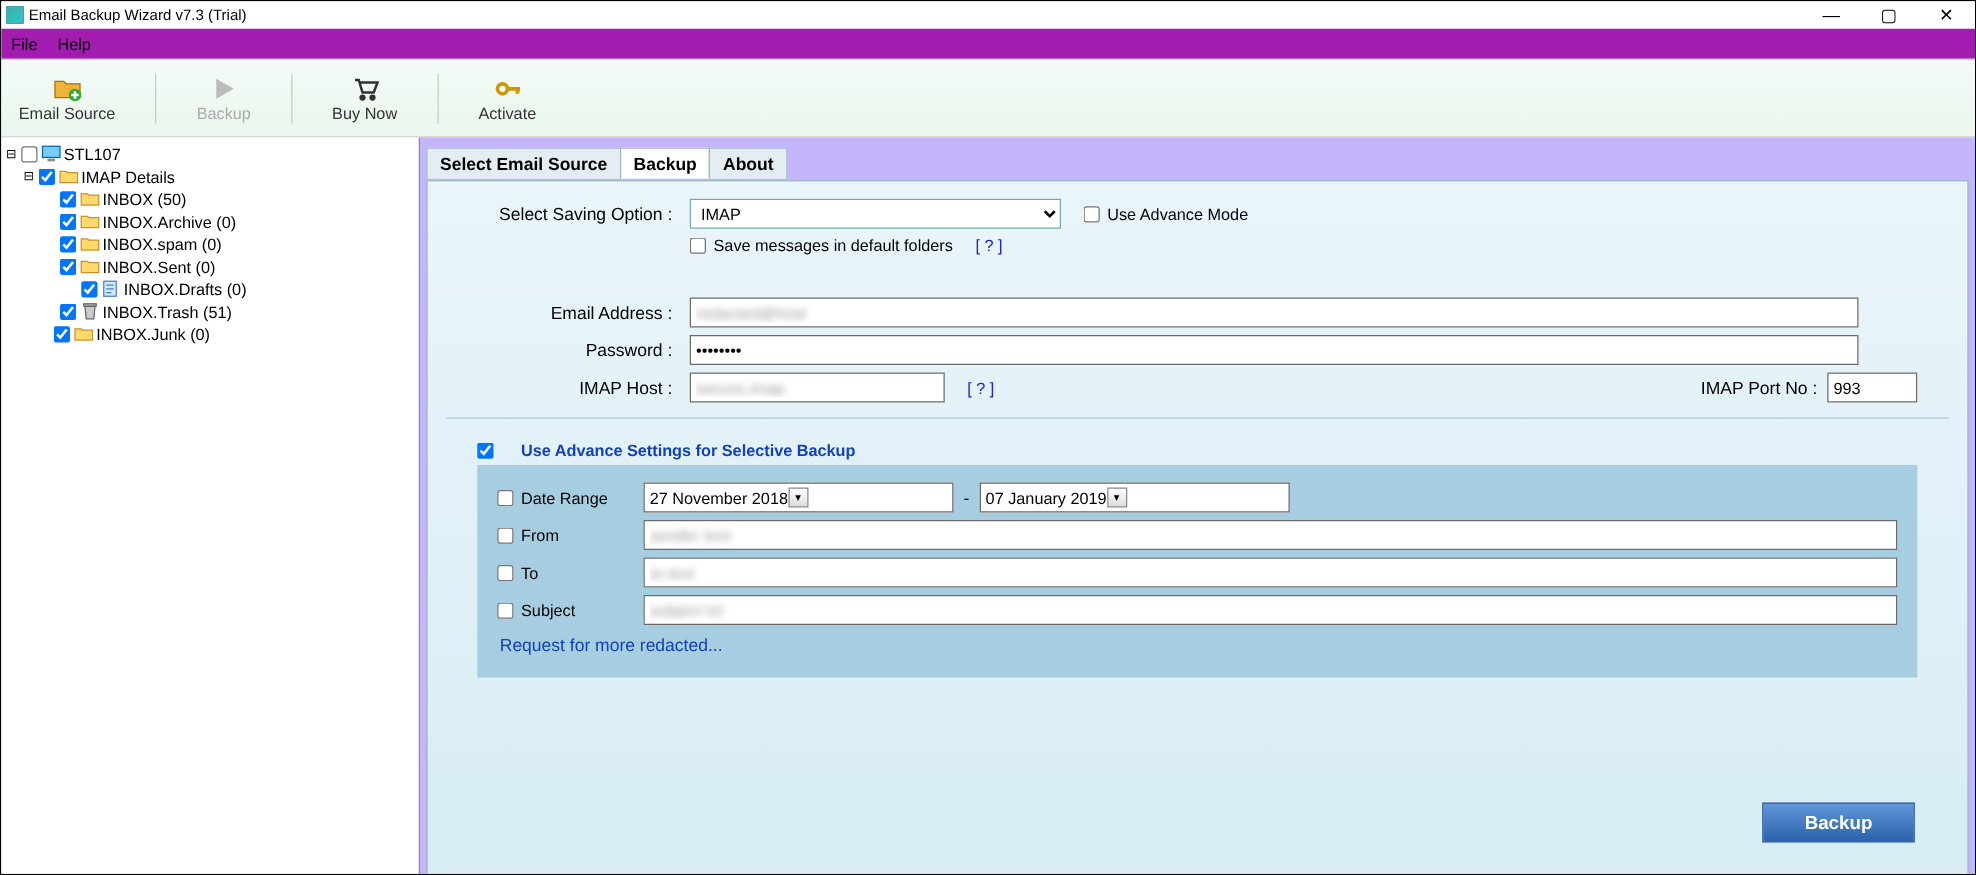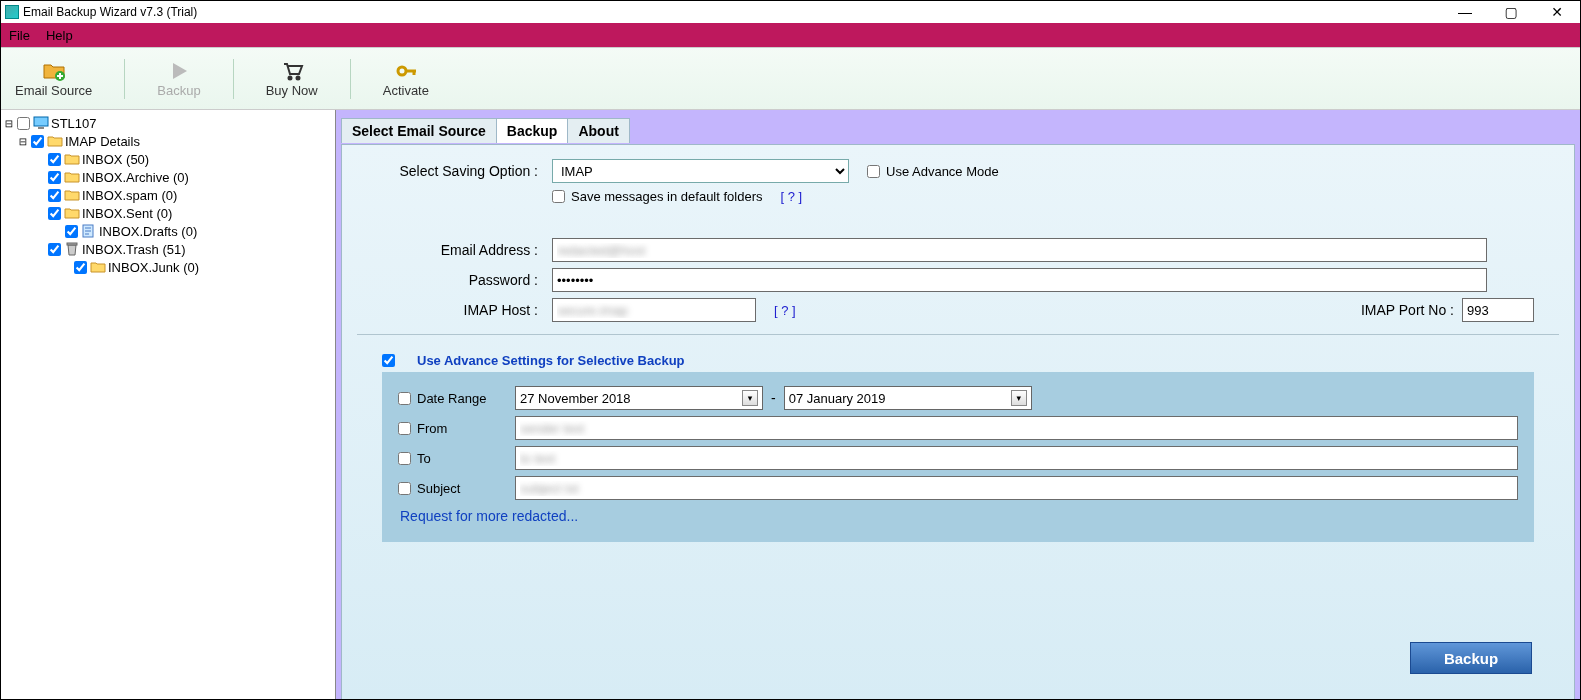--- a/index.html
+++ b/index.html
@@ -6,21 +6,21 @@
 body { background: #fff; width: 1581px; height: 700px; overflow: hidden; border: 1px solid #000; position: relative; }
 
 
 .titlebar { height: 22px; background: #fff; display: flex; align-items: center; padding: 0 4px; }
 .titlebar .app-icon { width: 14px; height: 14px; background: linear-gradient(135deg,#4aa,#2cc); border:1px solid #088; margin-right:4px; }
 .titlebar .title { flex:1; font-size:12px; color:#000; }
 .window-controls { position:absolute; top:0; right:0; display:flex; }
 .window-controls div { width:46px; height:22px; display:flex; align-items:center; justify-content:center; font-size:14px; }
 
 
-.menubar { height:24px; background:#be185d; display:flex; align-items:center; padding:0 8px; gap:16px; font-size:13px; }
+.menubar { height:24px; background:#a21caf; display:flex; align-items:center; padding:0 8px; gap:16px; font-size:13px; }
 .menubar span { cursor:default; }
 
 
 .toolbar { height:63px; background:linear-gradient(#f4fbf6,#eaf6ee); border-top:1px solid #ccc; border-bottom:1px solid #ccc; display:flex; align-items:center; padding:0 6px; gap:20px;text-align:right; }
 .tool-btn { display:flex; flex-direction:column; align-items:center; justify-content:center; height:48px; padding:2px 8px; font-size:12px; color:#333; cursor:pointer; }
 .tool-btn.disabled { color:#aaa; }
 .tool-sep { width:1px; height:40px; background:#b7d6c1; margin:0 4px; }
 .tool-icon { width:24px; height:24px; display:flex; align-items:center; justify-content:center; }
 .tool-icon svg { width:24px; height:24px; }
 
@@ -45,21 +45,21 @@
 .sel { width:297px; height:24px; border:1px solid #7aa; background:#fff; font-size:13px; padding:0 4px; }
 .chk { display:flex; align-items:center; gap:6px; font-size:14px; }
 input[type=text], input[type=password] { border:1px solid #6b6b6b; height:24px; padding:0 4px; font-size:13px; }
 .help-link { color:#2020d0; font-size:13px; margin-left:18px; }
 
 .sep-line { border:0; border-top:1px solid #b0c5cf; margin:12px 0 18px -25px; width:calc(100% + 50px); }
 
 .advance-chk { color:#1040c0; font-weight:bold; font-size:14px; display:flex; align-items:center; gap:22px; margin-bottom:4px; }
 .advance-box { background:#a7cde0; padding:14px 16px 18px 16px; }
 .advance-box input[type=text] { flex:1; }
-.date-input { width:248px; height:24px; border:1px solid #666; background:#fff; display:flex; align-items:center; padding:0 4px; font-size:13px; justify-content:space-between; }
+.date-input { width:248px; height:24px; border:1px solid #666; background:#fff; display:flex; align-items:center; padding:0 4px; font-size:13px; justify-content:flex-start; }
 .date-btn { width:16px; height:16px; border:1px solid #888; background:linear-gradient(#fff,#ddd); font-size:9px; display:flex; align-items:center; justify-content:center; }
 .more-features { color:#1040c0; font-size:14px; margin-top:8px; margin-left:2px; }
 
 .blur { color:transparent; text-shadow:0 0 6px rgba(0,0,0,.4); user-select:none; }
 
 .backup-btn { position:absolute; right:42px; bottom:30px; width:122px; height:32px; border:1px solid #1b4a91; background:linear-gradient(#6097d9,#2a62aa); color:#fff; font-weight:bold; font-size:15px; display:flex; align-items:center; justify-content:center; }
 
 </style>
 </head>
 <body>
@@ -195,21 +195,21 @@
     <div class="tree-item" style="padding-left:45px">
       <input type="checkbox" checked="" style="">
       <span class="tree-icon">
           <svg viewBox="0 0 16 14">
             <path fill="#ccc" stroke="#666" d="M4 3h8l-1 10H5z"></path>
             <rect x="3" y="1" width="10" height="2" fill="#aaa" stroke="#666"></rect>
           </svg>
         </span>
       <span>INBOX.Trash (51)</span>
     </div>
-    <div class="tree-item" style="padding-left:71px">
+    <div class="tree-item" style="padding-left:40px">
       <input type="checkbox" checked="" style="">
       <span class="tree-icon">
           <svg viewBox="0 0 16 14">
             <path fill="#ffd96b" stroke="#c8932b" d="M1 3h5l1 1h8v8H1z"></path>
           </svg>
         </span>
       <span>INBOX.Junk (0)</span>
     </div>
   </div>
 

